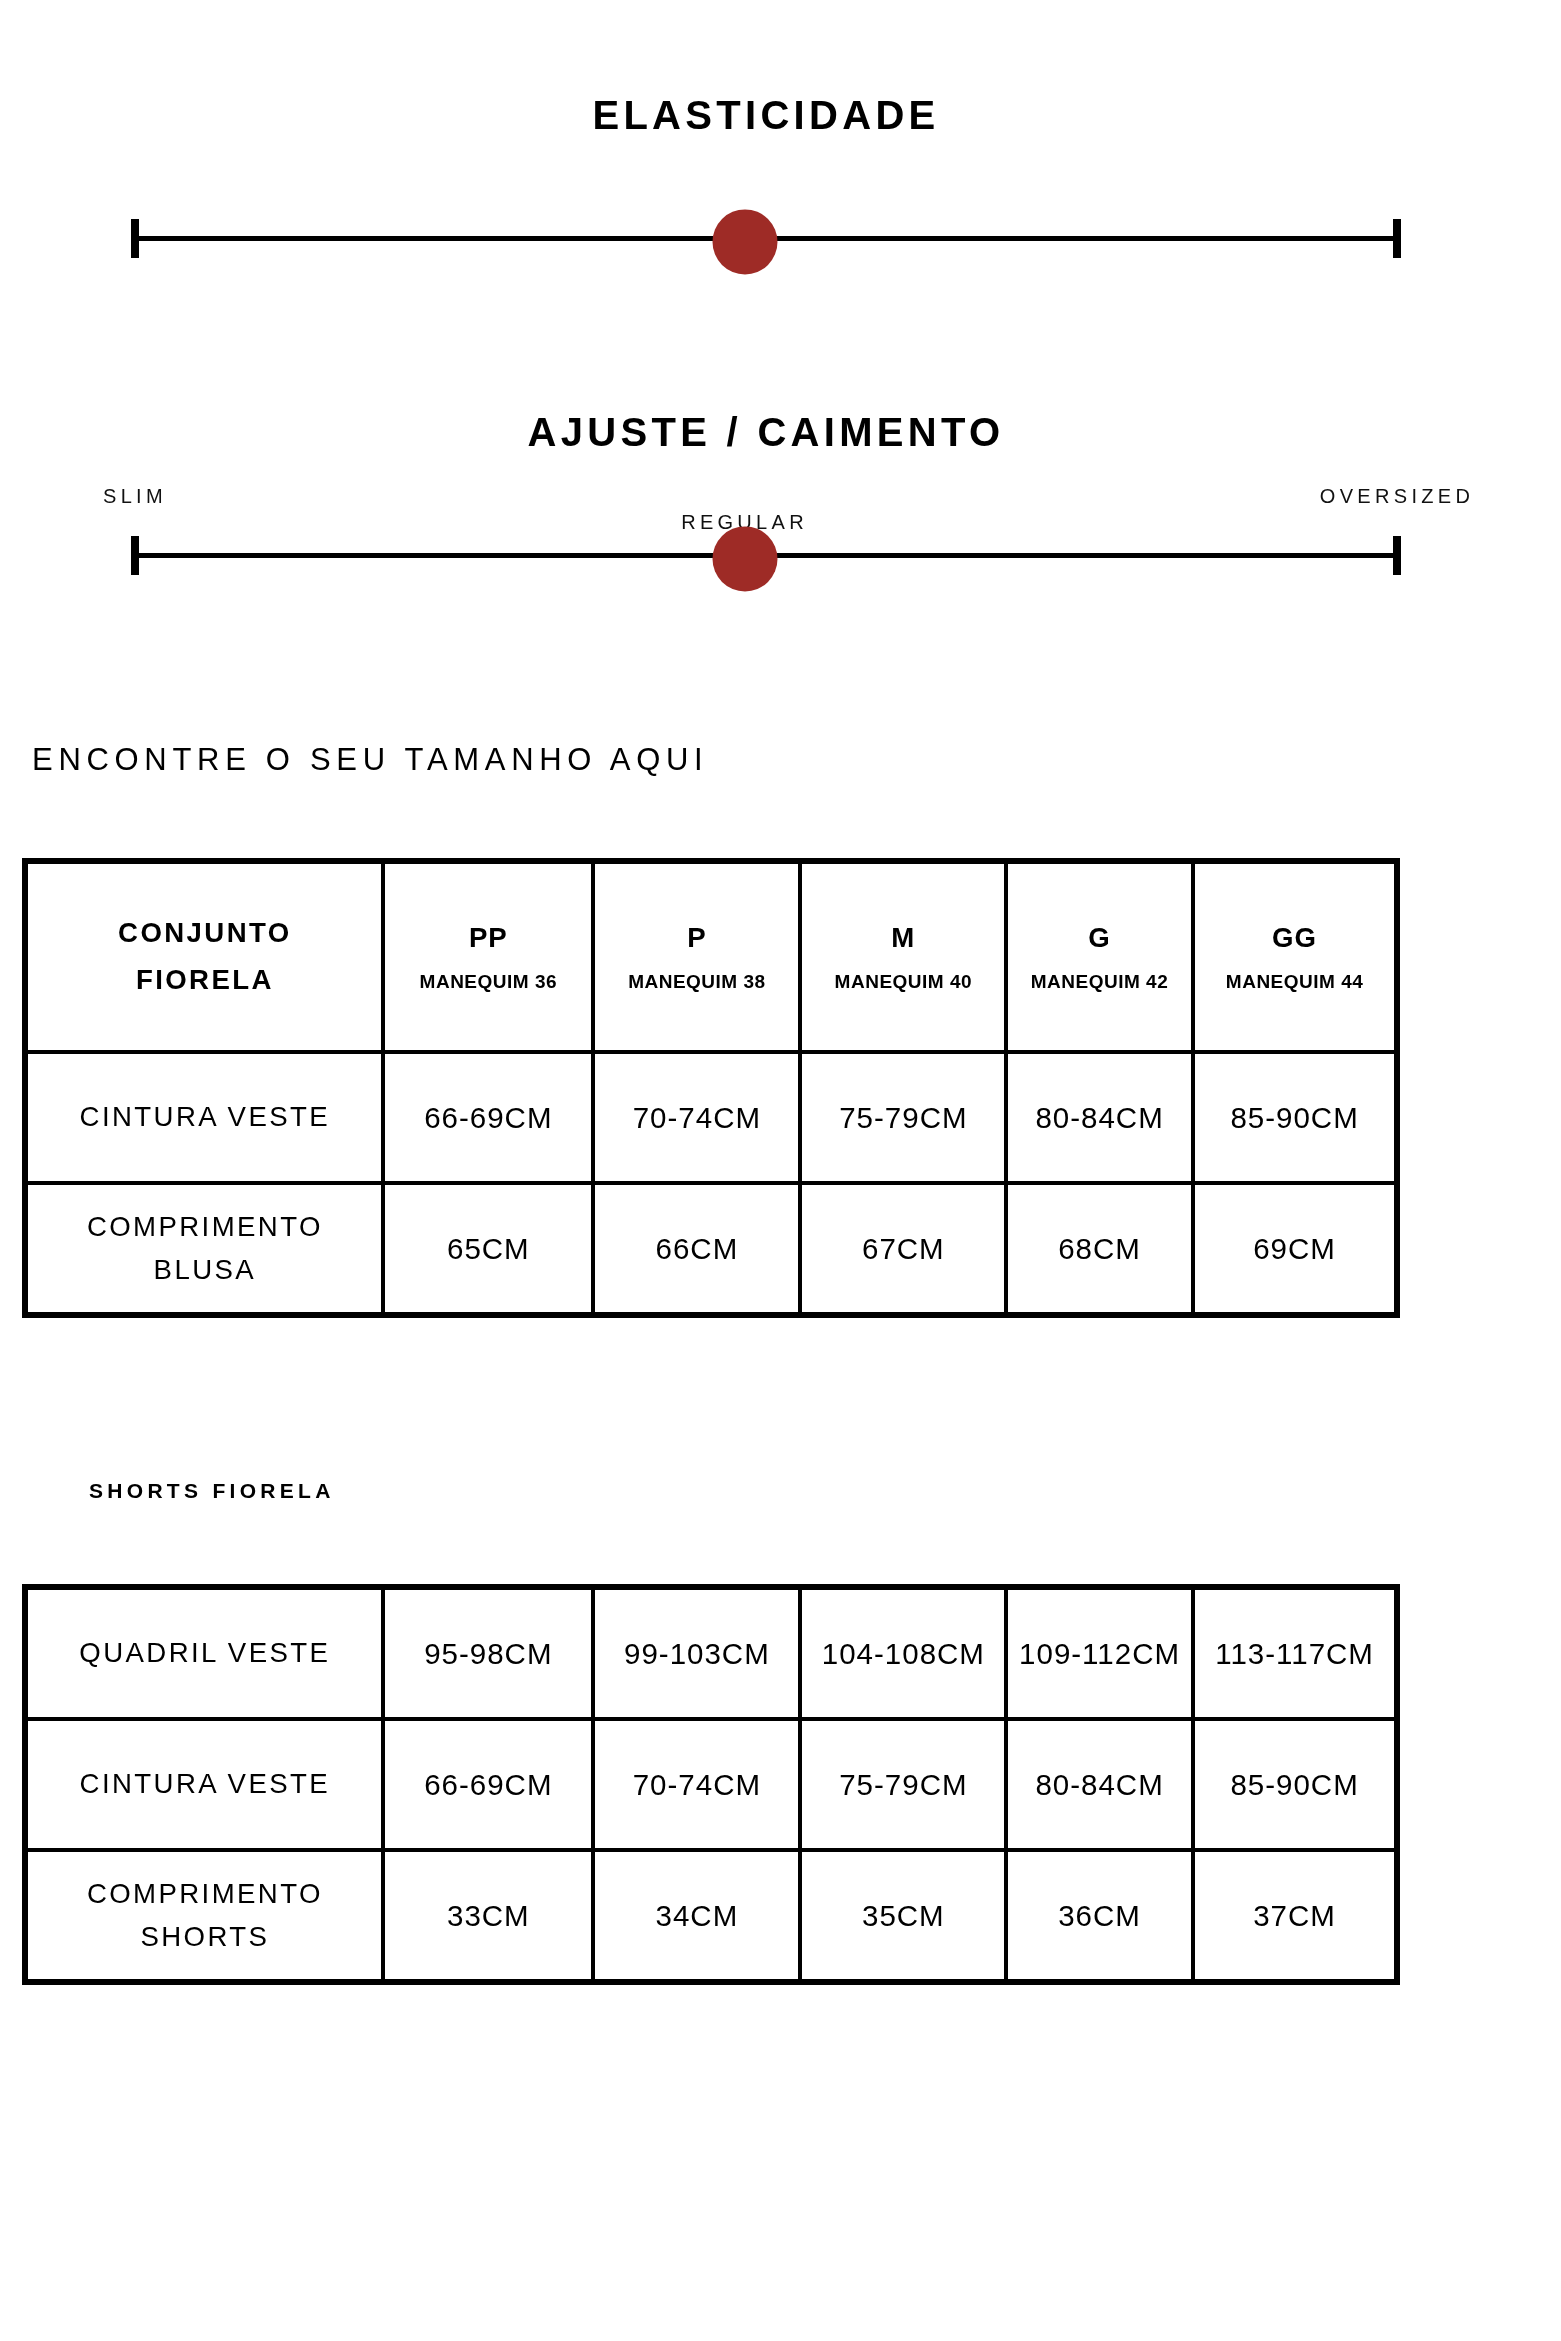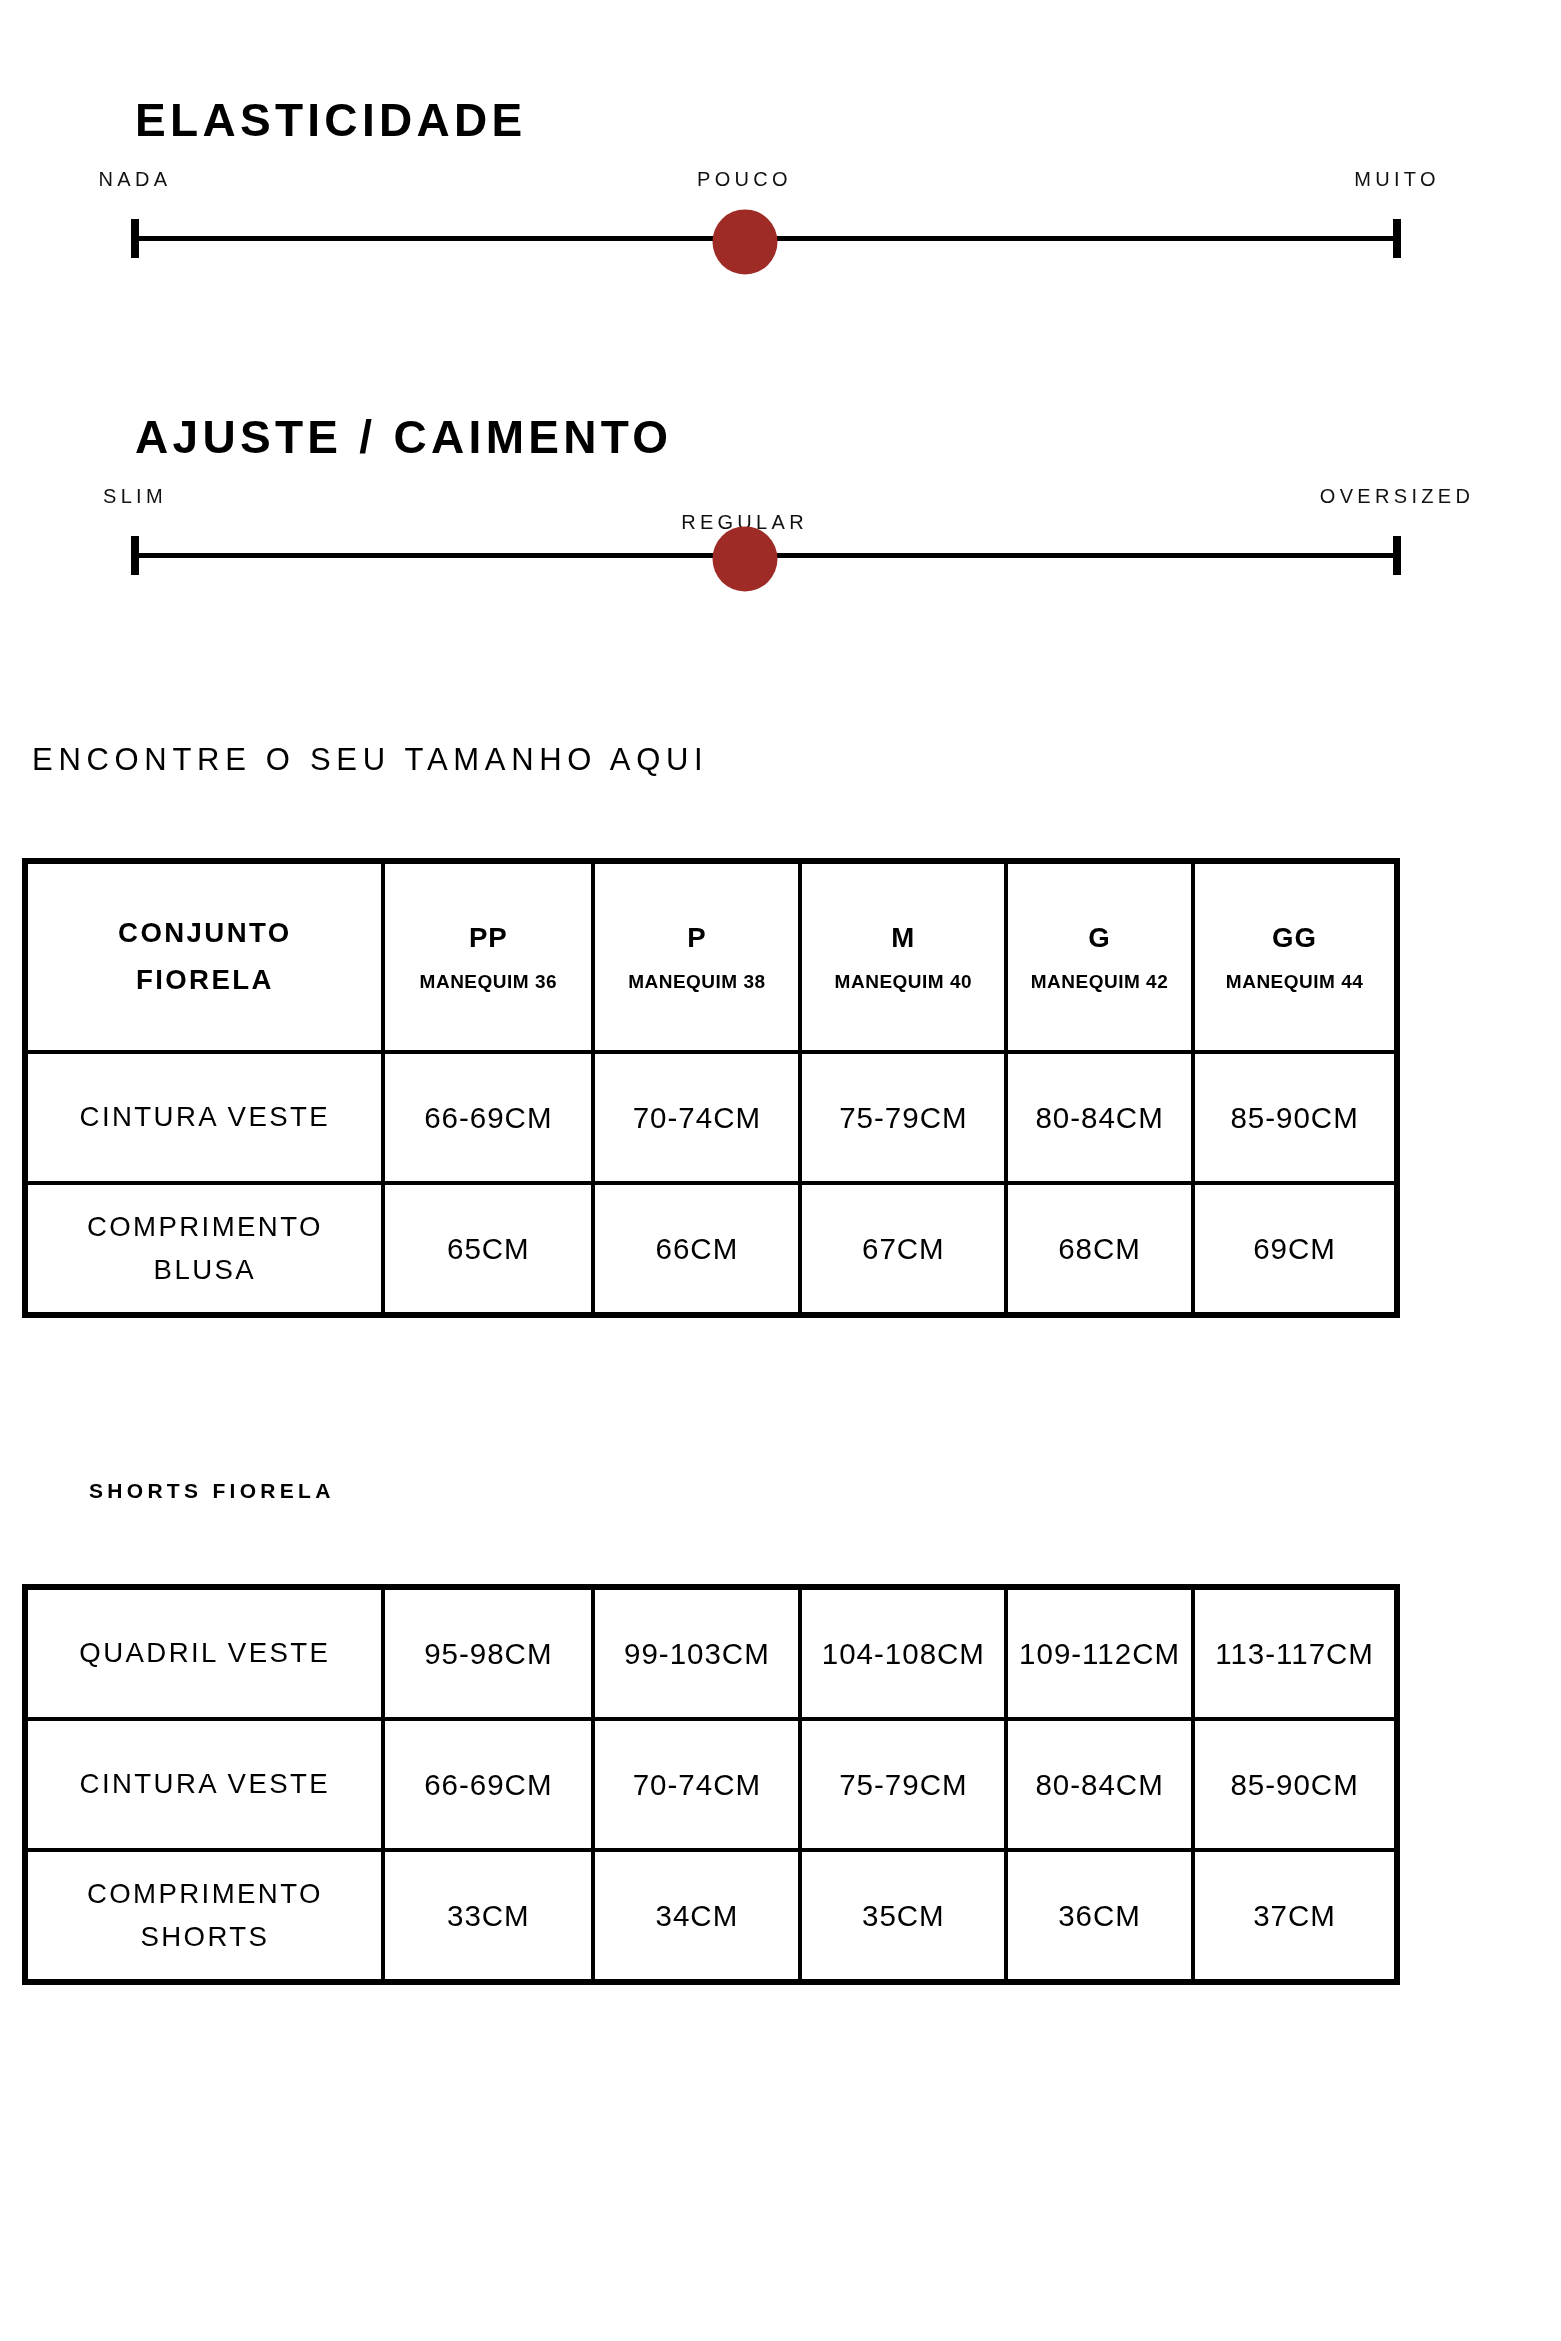--- a/index.html
+++ b/index.html
@@ -11,22 +11,22 @@
     color:#000;
     font-family:"Liberation Sans","DejaVu Sans",sans-serif;
     overflow:hidden;
   }
 
   
   .slider{position:absolute;left:135px;width:1262px;}
   #slider-0{top:93px;}
   #slider-1{top:410px;}
   .slider-title{
-    text-align:left;
-    font-size:46px;
+    text-align:center;
+    font-size:40px;
     font-weight:bold;
     letter-spacing:4.3px;
     white-space:nowrap;
   }
   .slider-labels{position:absolute;left:0;right:0;top:75px;height:28.5px;}
   .slider-label{
     position:absolute;
     transform:translateX(-50%);
     font-size:20px;
     letter-spacing:4.3px;
@@ -85,25 +85,20 @@
   }
   .value-cell{font-size:29.5px;font-weight:400;letter-spacing:1px;white-space:nowrap;}
 </style>
 </head>
 <body>
 
 <div id="page">
 
   <div class="slider" id="slider-0">
     <div class="slider-title">ELASTICIDADE</div>
-    <div class="slider-labels">
-      <span class="slider-label left">NADA</span>
-      <span class="slider-label center" style="left: 48.3%;">POUCO</span>
-      <span class="slider-label right">MUITO</span>
-    </div>
     <div class="track">
       <span class="tick left"></span>
       <span class="tick right"></span>
       <span class="dot" style="left: 48.3%; background: rgb(158, 43, 38);"></span>
     </div>
   </div>
 
   <div class="slider" id="slider-1">
     <div class="slider-title">AJUSTE / CAIMENTO</div>
     <div class="slider-labels">

